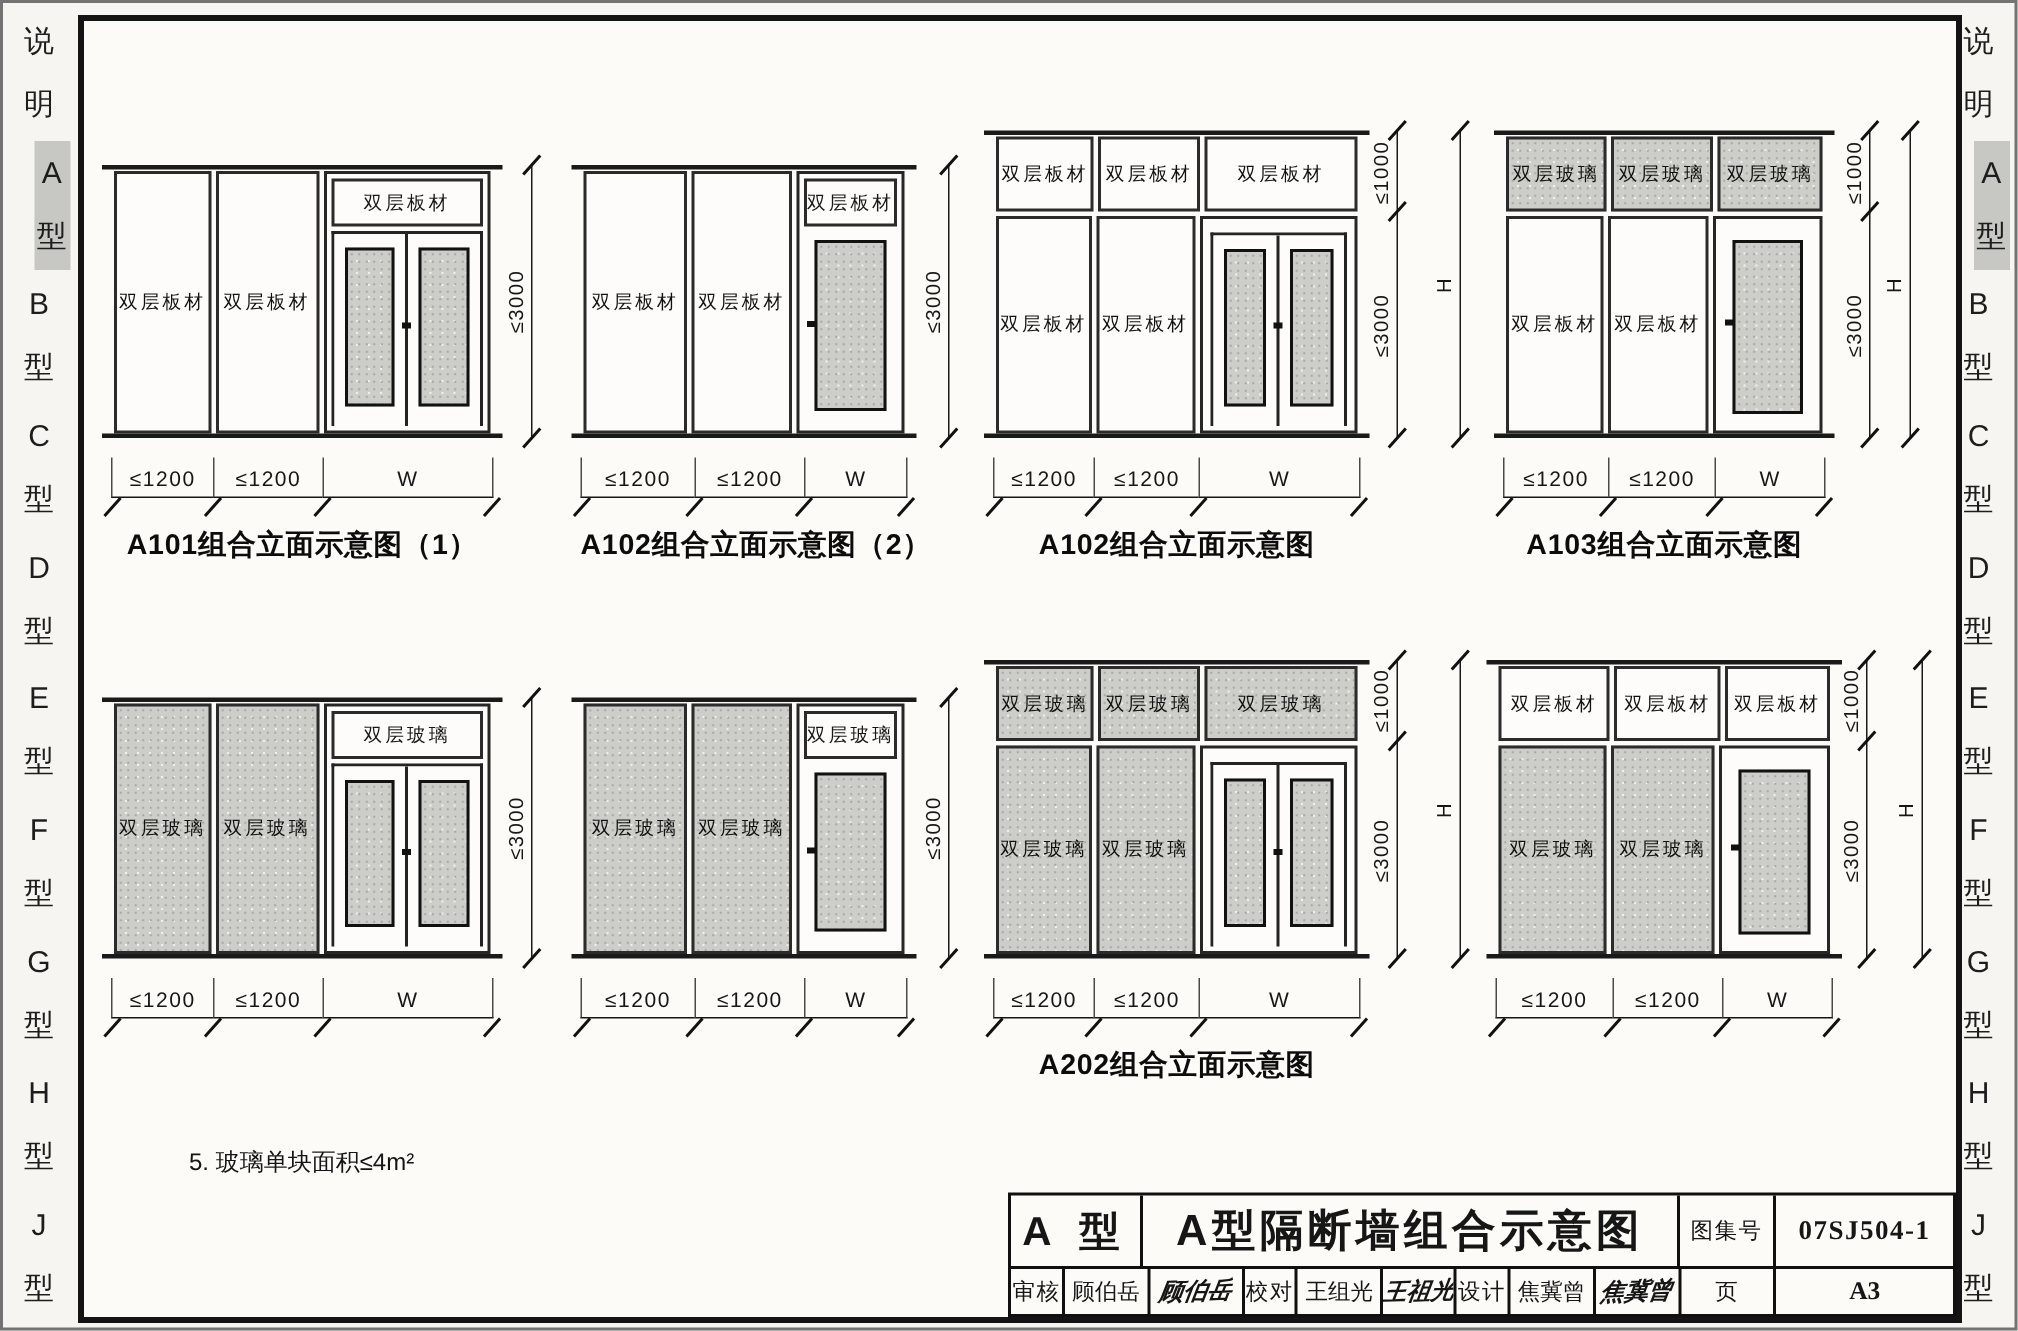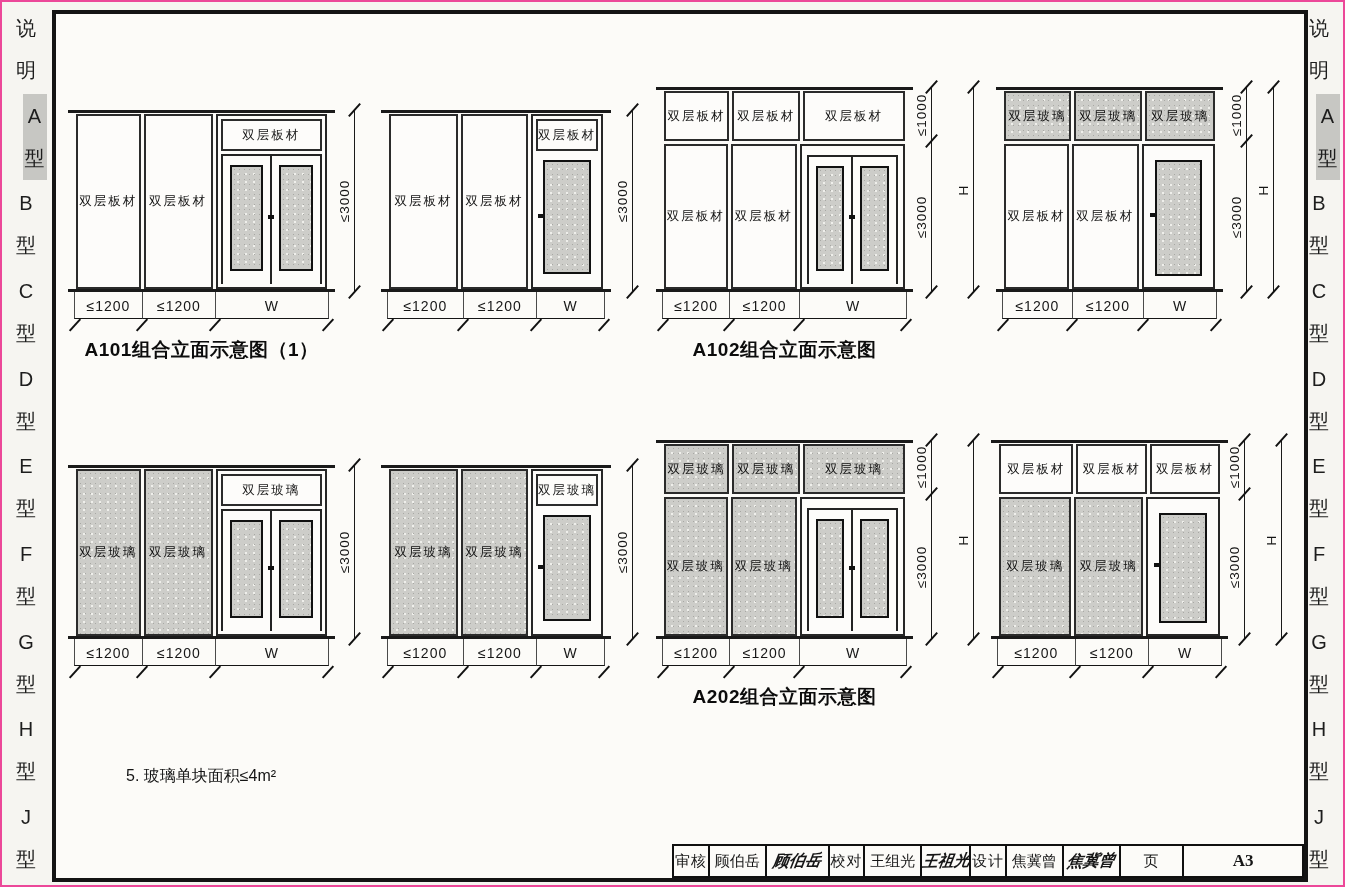--- a/index.html
+++ b/index.html
@@ -2,21 +2,21 @@
 <html><head>
 <meta charset="utf-8">
 <style>
   * { box-sizing: border-box; margin: 0; padding: 0; }
   body {
     width: 1345px; height: 887px;
     font-family: "Liberation Sans", sans-serif;
     color: #161616;
     background: #f4f3ef;
   }
-  .page { position: relative; width: 1345px; height: 887px; border: 2px solid #ec4899; background: #f6f5f1; overflow: hidden; }
+  .page { position: relative; width: 1345px; height: 887px; border: 2px solid #737373; background: #f6f5f1; overflow: hidden; }
 
   
   .frame {
     position: absolute; left: 50px; top: 8px; width: 1256px; height: 872px;
     border: 4px solid #141414; background: #fcfbf8;
   }
 
   
   .tabcol {
     position: absolute; top: 4px; bottom: 4px; width: 48px;
@@ -71,21 +71,21 @@
     border-top: 2px solid #111; transform: rotate(-48deg);
   }
   .vdim::before { top: -1px; } .vdim::after { bottom: -1px; }
   .vdim .tick { display: block; }
   .vlabel {
     position: absolute; left: -11px; white-space: nowrap; font-size: 13.5px;
     transform: translate(-50%, -50%) rotate(-90deg); letter-spacing: 1px;
   }
 
   
-  .hdim { position: relative; display: flex; height: 27px; }
+  .hdim { position: relative; display: flex; margin-top: 13px; height: 27px; }
   .seg { position: relative; border-bottom: 1.6px solid #151515; border-left: 1px solid #4a4a4a; }
   .seg:last-child { border-right: 1px solid #4a4a4a; }
   .seg::after, .seg:first-child::before {
     content: ""; position: absolute; bottom: -8px; width: 16px;
     border-top: 2px solid #111; transform: rotate(-48deg);
   }
   .seg::after { right: -8px; } .seg:first-child::before { left: -8px; }
   .dlabel { position: absolute; left: 0; right: 0; bottom: 4px; text-align: center; font-size: 14px; letter-spacing: 1px; }
 
   .caption {
@@ -208,20 +208,21 @@
         <div class="seg" style="flex:76">
             <span class="dlabel">≤1200</span>
           </div>
         <div class="seg" style="flex:74">
             <span class="dlabel">≤1200</span>
           </div>
         <div class="seg" style="flex:68">
             <span class="dlabel">W</span>
           </div>
       </div>
+      <div class="caption">A102组合立面示意图（2）</div>
     </div>
 
     <div class="diagram" style="left:606px;top:73px;width:245px;">
       <div class="elev" style="height:205px;">
         <div class="cap top"></div>
         <div class="stack">
           <div class="bandrow">
             <div class="panel" style="flex:70">双层板材</div>
             <div class="panel" style="flex:73">双层板材</div>
             <div class="panel" style="flex:112">双层板材</div>
@@ -300,20 +301,21 @@
         <div class="seg" style="flex:70">
             <span class="dlabel">≤1200</span>
           </div>
         <div class="seg" style="flex:72">
             <span class="dlabel">≤1200</span>
           </div>
         <div class="seg" style="flex:73">
             <span class="dlabel">W</span>
           </div>
       </div>
+      <div class="caption">A103组合立面示意图</div>
     </div>
 
     <div class="diagram" style="left:18px;top:451px;width:255px;">
       <div class="elev" style="height:174px;">
         <div class="cap top"></div>
         <div class="cols">
           <div class="panel glassbg" style="flex:68">双层玻璃</div>
           <div class="panel glassbg" style="flex:73">双层玻璃</div>
           <div class="doorbay" style="flex:114">
             <div class="transom glassbg">双层玻璃</div>
@@ -468,20 +470,26 @@
             <span class="dlabel">W</span>
           </div>
       </div>
     </div>
 
     <div class="notes">
       <div class="ind">5. 玻璃单块面积≤4m²</div>
     </div>
 
     <div class="titleblock">
+      <div class="tb-row r1">
+        <div class="tb-cell tb-series">A 型</div>
+        <div class="tb-cell tb-title">A型隔断墙组合示意图</div>
+        <div class="tb-cell tb-lab tb-atlaslab">图集号</div>
+        <div class="tb-cell tb-atlasno">07SJ504-1</div>
+      </div>
       <div class="tb-row r2">
         <div class="tb-cell tb-lab" style="width:36px;">审核</div>
         <div class="tb-cell tb-name" style="width:57px;">顾伯岳</div>
         <div class="tb-cell" style="width:63px;">
             <span class="sig">顾伯岳</span>
           </div>
         <div class="tb-cell tb-lab" style="width:36px;">校对</div>
         <div class="tb-cell tb-name" style="width:57px;">王组光</div>
         <div class="tb-cell" style="width:49px;">
             <span class="sig">王祖光</span>

